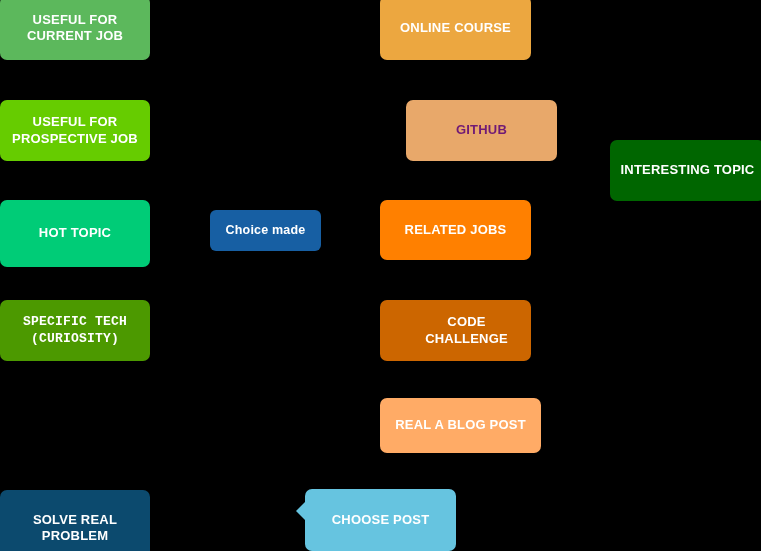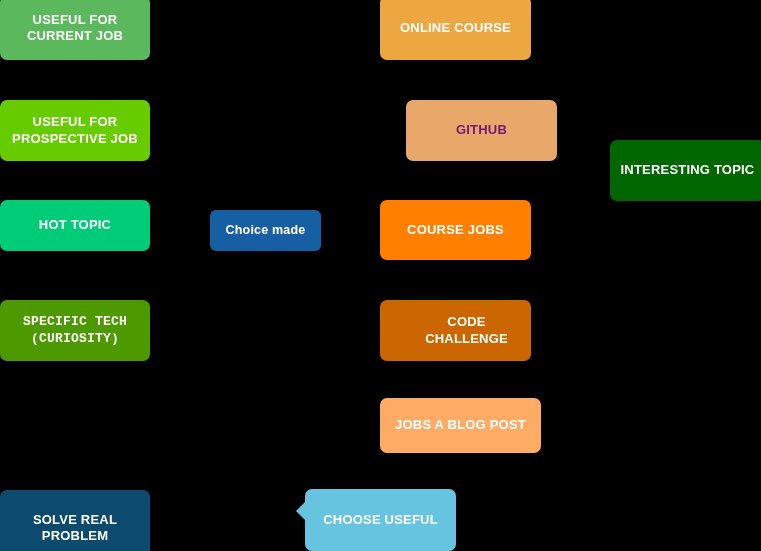--- a/index.html
+++ b/index.html
@@ -48,27 +48,27 @@
   }
 </style>
 </head>
 <body>
 
 <div id="canvas" style="width: 761px; height: 551px; background: rgb(0, 0, 0);">
     <div class="node" style="left: 0px; top: -4px; width: 150px; height: 64px; background: rgb(92, 184, 92); color: rgb(255, 255, 255);">USEFUL FOR
 CURRENT JOB</div>
     <div class="node" style="left: 0px; top: 100px; width: 150px; height: 61px; background: rgb(102, 204, 0); color: rgb(255, 255, 255);">USEFUL FOR
 PROSPECTIVE JOB</div>
-    <div class="node" style="left: 0px; top: 200px; width: 150px; height: 51px; background: rgb(0, 204, 119); color: rgb(255, 255, 255);">HOT TOPIC</div>
+    <div class="node" style="left: 0px; top: 200px; width: 150px; height: 67px; background: rgb(0, 204, 119); color: rgb(255, 255, 255);">HOT TOPIC</div>
     <div class="node" style="left: 0px; top: 300px; width: 150px; height: 61px; background: rgb(76, 153, 0); color: rgb(255, 255, 255); font-family: Liberation Mono, monospace;">SPECIFIC TECH
 (CURIOSITY)</div>
     <div class="node" style="left: 0px; top: 490px; width: 150px; height: 76px; background: #0c4a6e; color: rgb(255, 255, 255); text-align: center;">SOLVE REAL
 PROBLEM</div>
     <div class="node small-label" style="left: 210px; top: 210px; width: 111px; height: 41px; background: rgb(23, 95, 163); color: rgb(255, 255, 255);">Choice made</div>
-    <div class="node" style="left: 305px; top: 489px; width: 151px; height: 62px; background: rgb(102, 196, 224); color: rgb(255, 255, 255);">CHOOSE USEFUL</div>
+    <div class="node" style="left: 305px; top: 489px; width: 151px; height: 62px; background: rgb(102, 196, 224); color: rgb(255, 255, 255);">CHOOSE POST</div>
     <div class="notch" style="left: 296px; top: 502px; border-right: 9px solid rgb(102, 196, 224);"></div>
     <div class="node" style="left: 380px; top: -4px; width: 151px; height: 64px; background: rgb(236, 167, 64); color: rgb(255, 255, 255);">ONLINE COURSE</div>
     <div class="node" style="left: 380px; top: 100px; width: 151px; height: 61px; background: rgb(232, 168, 106); color: #701a75; margin-left: 26px;">GITHUB</div>
-    <div class="node" style="left: 380px; top: 200px; width: 151px; height: 60px; background: rgb(255, 128, 0); color: rgb(255, 255, 255);">COURSE JOBS</div>
+    <div class="node" style="left: 380px; top: 200px; width: 151px; height: 60px; background: rgb(255, 128, 0); color: rgb(255, 255, 255);">RELATED JOBS</div>
     <div class="node" style="left: 380px; top: 300px; width: 151px; height: 61px; background: rgb(204, 102, 0); color: rgb(255, 255, 255); padding-left: 28px;">CODE CHALLENGE</div>
-    <div class="node" style="left: 380px; top: 398px; width: 161px; height: 55px; background: rgb(255, 171, 102); color: rgb(255, 255, 255);">JOBS A BLOG POST</div>
+    <div class="node" style="left: 380px; top: 398px; width: 161px; height: 55px; background: rgb(255, 171, 102); color: rgb(255, 255, 255);">REAL A BLOG POST</div>
     <div class="node" style="left: 610px; top: 140px; width: 155px; height: 61px; background: rgb(0, 102, 0); color: rgb(255, 255, 255);">INTERESTING TOPIC</div>
   </div>
 
 </body></html>

